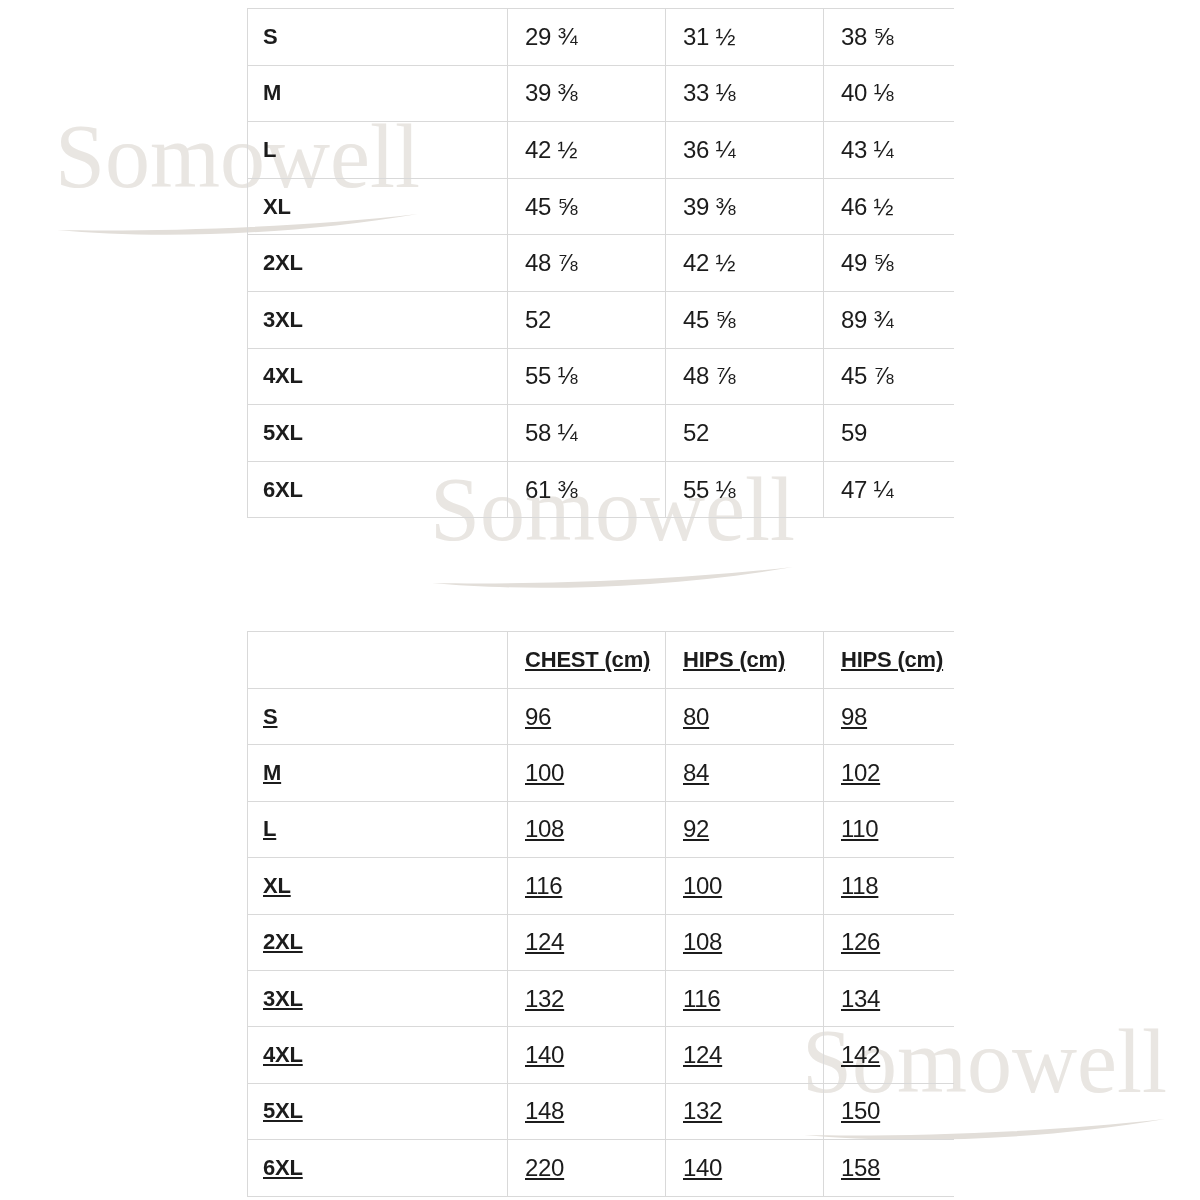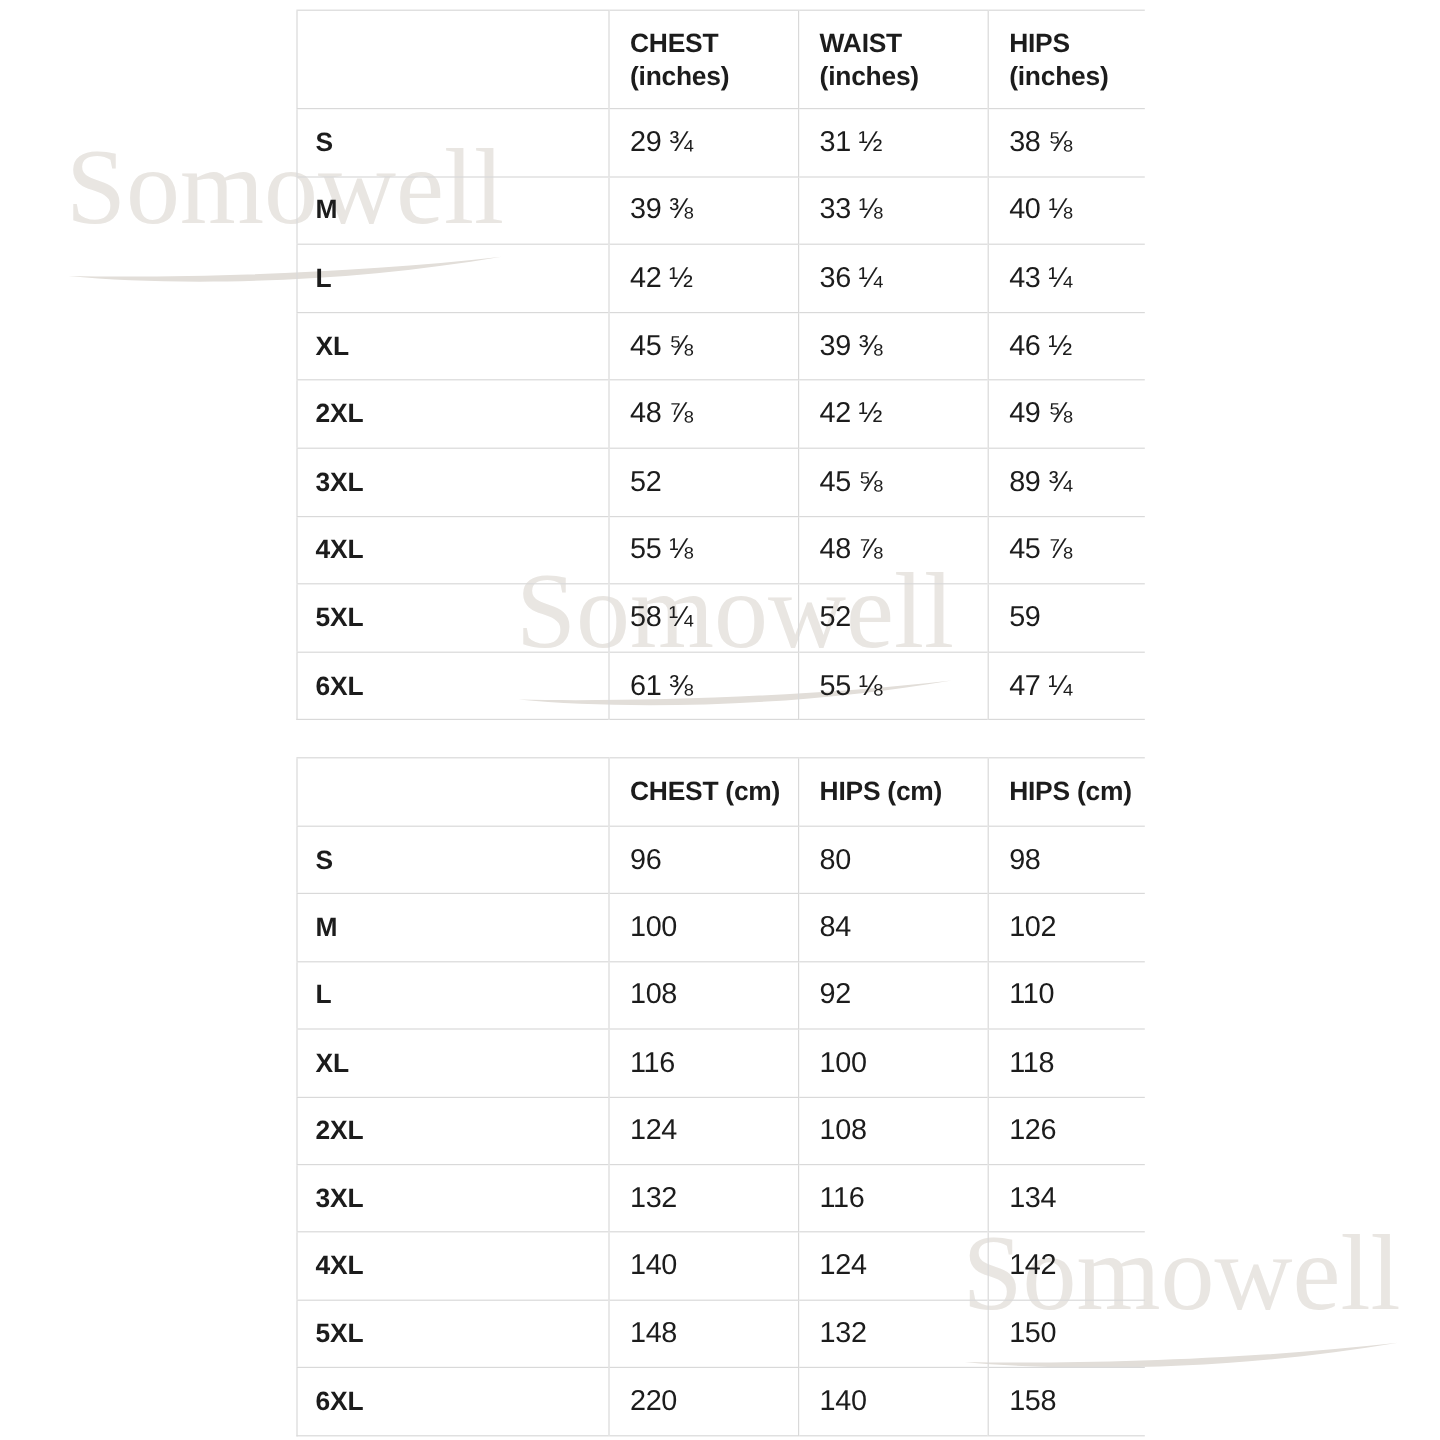--- a/index.html
+++ b/index.html
@@ -36,21 +36,21 @@
   
   table.size-table {
     position: absolute;
     z-index: 1;
     border-collapse: collapse;
     table-layout: fixed;
     width: 706px;
     background: transparent;
   }
   #inches-table { left: 247px; top: 8px; }
-  #cm-table     { left: 247px; top: 631px; }
+  #cm-table     { left: 247px; top: 631px; text-decoration: underline; }
 
   table.size-table { border-left: 1px solid #d9d9d9; border-bottom: 1px solid #d9d9d9; }
   .size-table th, .size-table td {
     border-top: 1px solid #d9d9d9;
     text-align: left;
     vertical-align: middle;
     padding: 0 6px 0 17px;
     background: transparent;
   }
   .size-table td + td, .size-table th + th { border-left: 1px solid #d9d9d9; }
@@ -104,29 +104,20 @@
 </div>
 
 <table class="size-table" id="inches-table">
   <colgroup>
     <col style="width:260px">
       <col style="width:158px">
       <col style="width:158px">
       <col style="width:130px">
   </colgroup>
   <tbody>
-      <tr class="header-row">
-    <th class="col-header"></th>
-    <th class="col-header">CHEST
-(inches)</th>
-    <th class="col-header">WAIST
-(inches)</th>
-    <th class="col-header">HIPS
-(inches)</th>
-  </tr>
   <tr class="data-row">
     <td class="size-cell">S</td>
     <td class="value-cell">29 ¾</td>
     <td class="value-cell">31 ½</td>
     <td class="value-cell">38 ⅝</td>
   </tr>
   <tr class="data-row">
     <td class="size-cell">M</td>
     <td class="value-cell">39 ⅜</td>
     <td class="value-cell">33 ⅛</td>

